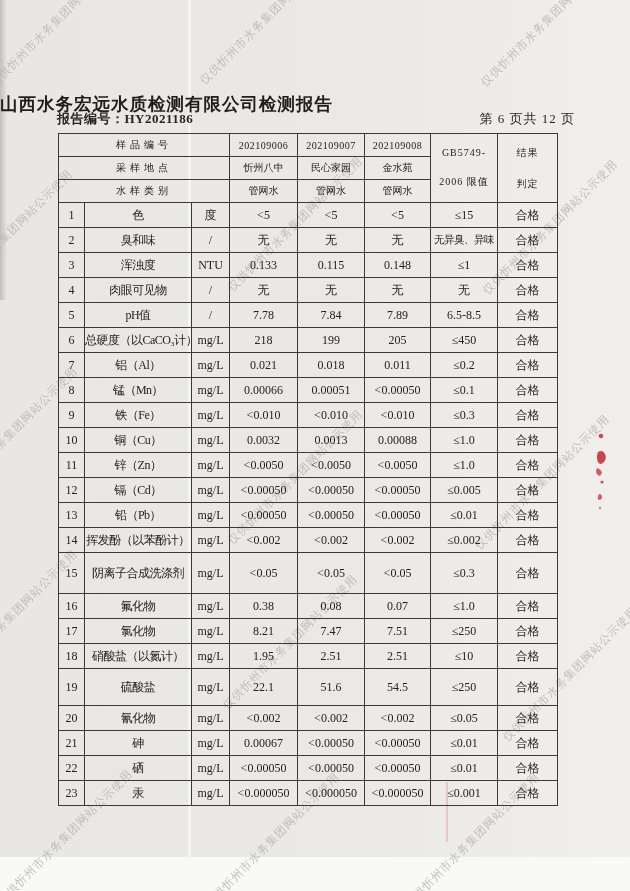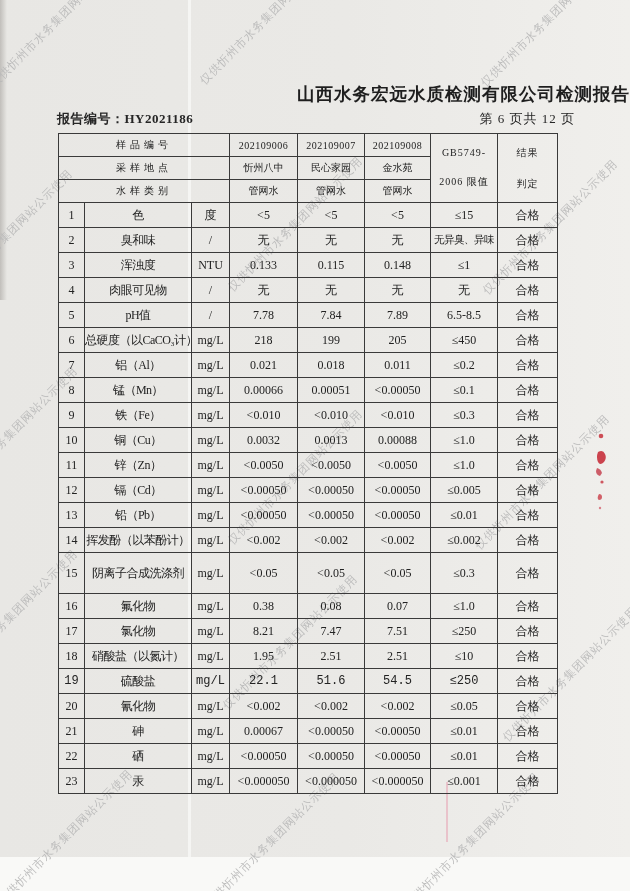--- a/index.html
+++ b/index.html
@@ -21,21 +21,21 @@
   
   .wm{
     position:absolute;white-space:nowrap;
     font-family:"Liberation Sans","DejaVu Sans",sans-serif;
     font-size:11.5px;letter-spacing:.8px;color:#b9b9b9;opacity:.9;
     transform:rotate(-45deg);transform-origin:left center;
     pointer-events:none;
   }
   
   .doc-title{
-    position:absolute;left:0;top:82px;width:630px;text-align:right;
+    position:absolute;left:0;top:92px;width:630px;text-align:left;
     font-family:"Liberation Sans","DejaVu Sans",sans-serif;
     font-size:17.5px;font-weight:bold;letter-spacing:1px;color:#1e1e1e;
   }
   .meta-row{position:absolute;left:57px;top:110px;width:518px;height:18px;}
   .report-no{position:absolute;left:0;top:0;font-size:13px;font-weight:600;letter-spacing:.5px;}
   .page-indicator{position:absolute;right:0;top:0;font-size:13px;letter-spacing:1px;}
   
   table.report{
     position:absolute;left:58px;top:133px;width:499px;
     border-collapse:collapse;table-layout:fixed;
@@ -302,21 +302,21 @@
       <tr style="height: 25px;">
         <td>18</td>
         <td class="item">硝酸盐（以氮计）</td>
         <td>mg/L</td>
         <td>1.95</td>
         <td>2.51</td>
         <td>2.51</td>
         <td>≤10</td>
         <td>合格</td>
       </tr>
-      <tr style="height: 25px; font-family: Liberation Mono, monospace;">
+      <tr style="height: 37px;">
         <td>19</td>
         <td class="item">硫酸盐</td>
         <td>mg/L</td>
         <td>22.1</td>
         <td>51.6</td>
         <td>54.5</td>
         <td>≤250</td>
         <td>合格</td>
       </tr>
       <tr style="height: 25px;">

